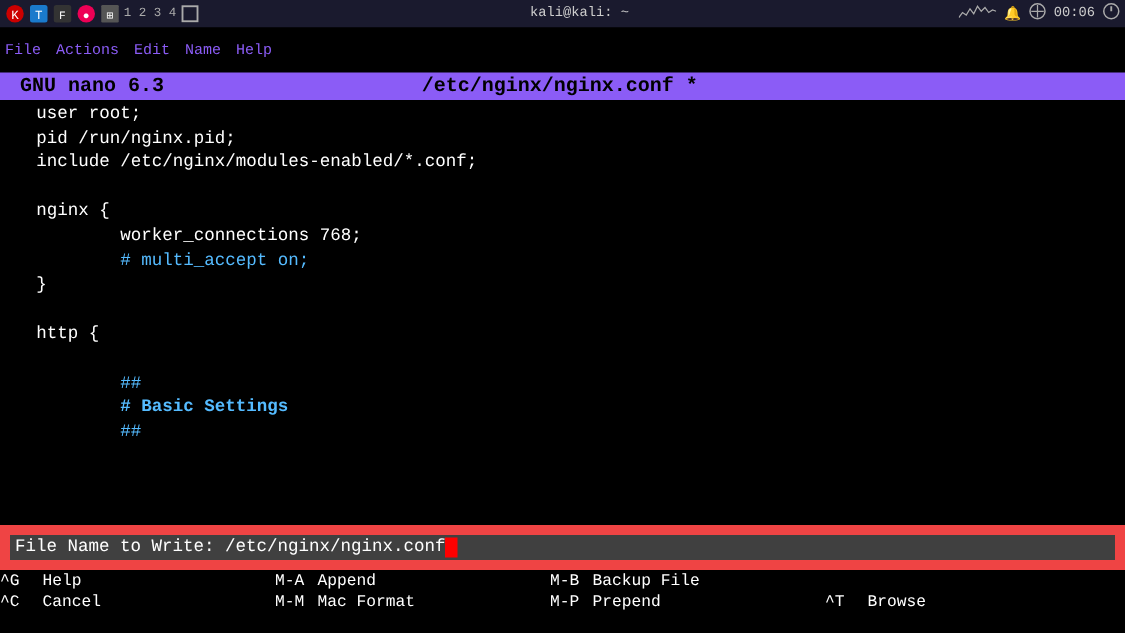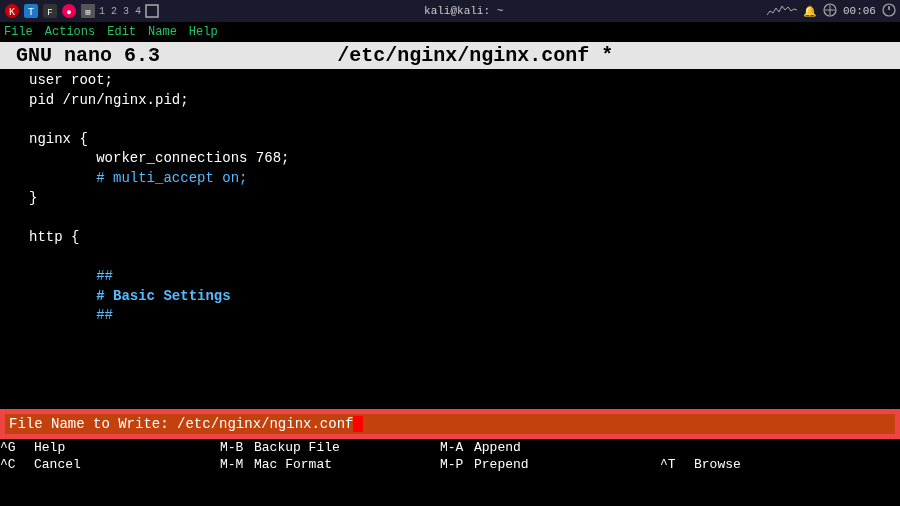--- a/index.html
+++ b/index.html
@@ -46,39 +46,39 @@
       align-items: center;
       justify-content: center;
     }
     .taskbar-num {
       font-size: 10px;
       color: #aaa;
     }
 
     
     #menu-bar {
-      height: 20px;
+      height: 36px;
       background: #000;
       display: flex;
       align-items: center;
       padding: 0 4px;
       gap: 12px;
       font-size: 12px;
-      color: #22c55e;
+      color: #8b5cf6;
     }
     .menu-item {
       cursor: pointer;
     }
 
     
     #nano-header {
-      background: #e5e5e5;
+      background: #8b5cf6;
       color: #000;
       text-align: center;
-      font-size: 20px;
+      font-size: 16px;
       padding: 2px 0;
       font-weight: bold;
       display: flex;
       justify-content: space-between;
       align-items: center;
       padding: 2px 16px;
       gap: 48px;
     }
     #nano-header .title-left {
       flex: 1;
@@ -100,22 +100,22 @@
       min-height: 340px;
     }
     .code-line {
       white-space: pre;
       min-height: 19px;
       margin-left: 25px;
     }
 
     
     #filename-bar {
-      background: #c2410c;
-      border: 5px solid #ef4444;
+      background: #404040;
+      border: 8px solid #ef4444;
       color: #fff;
       padding: 2px 4px;
       font-size: 14px;
       display: flex;
       align-items: center;
     }
     #filename-bar .prompt {
       color: #fff;
       white-space: pre;
     }
@@ -232,20 +232,21 @@
   </div>
 
 <div id="nano-header">
   <span class="title-left">GNU nano 6.3</span>
   <span class="title-center">/etc/nginx/nginx.conf *</span>
 </div>
 
 <div id="editor-content">
 <div class="code-line">user root;</div>
     <div class="code-line">pid /run/nginx.pid;</div>
+    <div class="code-line">include /etc/nginx/modules-enabled/*.conf;</div>
     <div class="code-line">&nbsp;</div>
     <div class="code-line">nginx {</div>
     <div class="code-line">        worker_connections 768;</div>
     <div class="code-line" style="color: rgb(85, 187, 255);">        # multi_accept on;</div>
     <div class="code-line">}</div>
     <div class="code-line">&nbsp;</div>
     <div class="code-line">http {</div>
     <div class="code-line">&nbsp;</div>
     <div class="code-line" style="color: rgb(85, 187, 255);">        ##</div>
     <div class="code-line" style="color: rgb(85, 187, 255); font-weight: bold;">        # Basic Settings</div>
@@ -257,27 +258,27 @@
     <span class="cursor-block"></span>
 </div>
 
 <div id="shortcuts">
   <div class="shortcut-row" id="shortcut-row-1">
       <div class="shortcut-item">
         <span class="shortcut-key">^G</span>
         <span class="shortcut-label">Help</span>
       </div>
       <div class="shortcut-item">
+        <span class="shortcut-key">M-A</span>
+        <span class="shortcut-label">Append</span>
+      </div>
+      <div class="shortcut-item">
         <span class="shortcut-key">M-B</span>
         <span class="shortcut-label">Backup File</span>
       </div>
-      <div class="shortcut-item">
-        <span class="shortcut-key">M-A</span>
-        <span class="shortcut-label">Append</span>
-      </div>
     </div>
   <div class="shortcut-row" id="shortcut-row-2">
       <div class="shortcut-item">
         <span class="shortcut-key">^C</span>
         <span class="shortcut-label">Cancel</span>
       </div>
       <div class="shortcut-item">
         <span class="shortcut-key">M-M</span>
         <span class="shortcut-label">Mac Format</span>
       </div>

